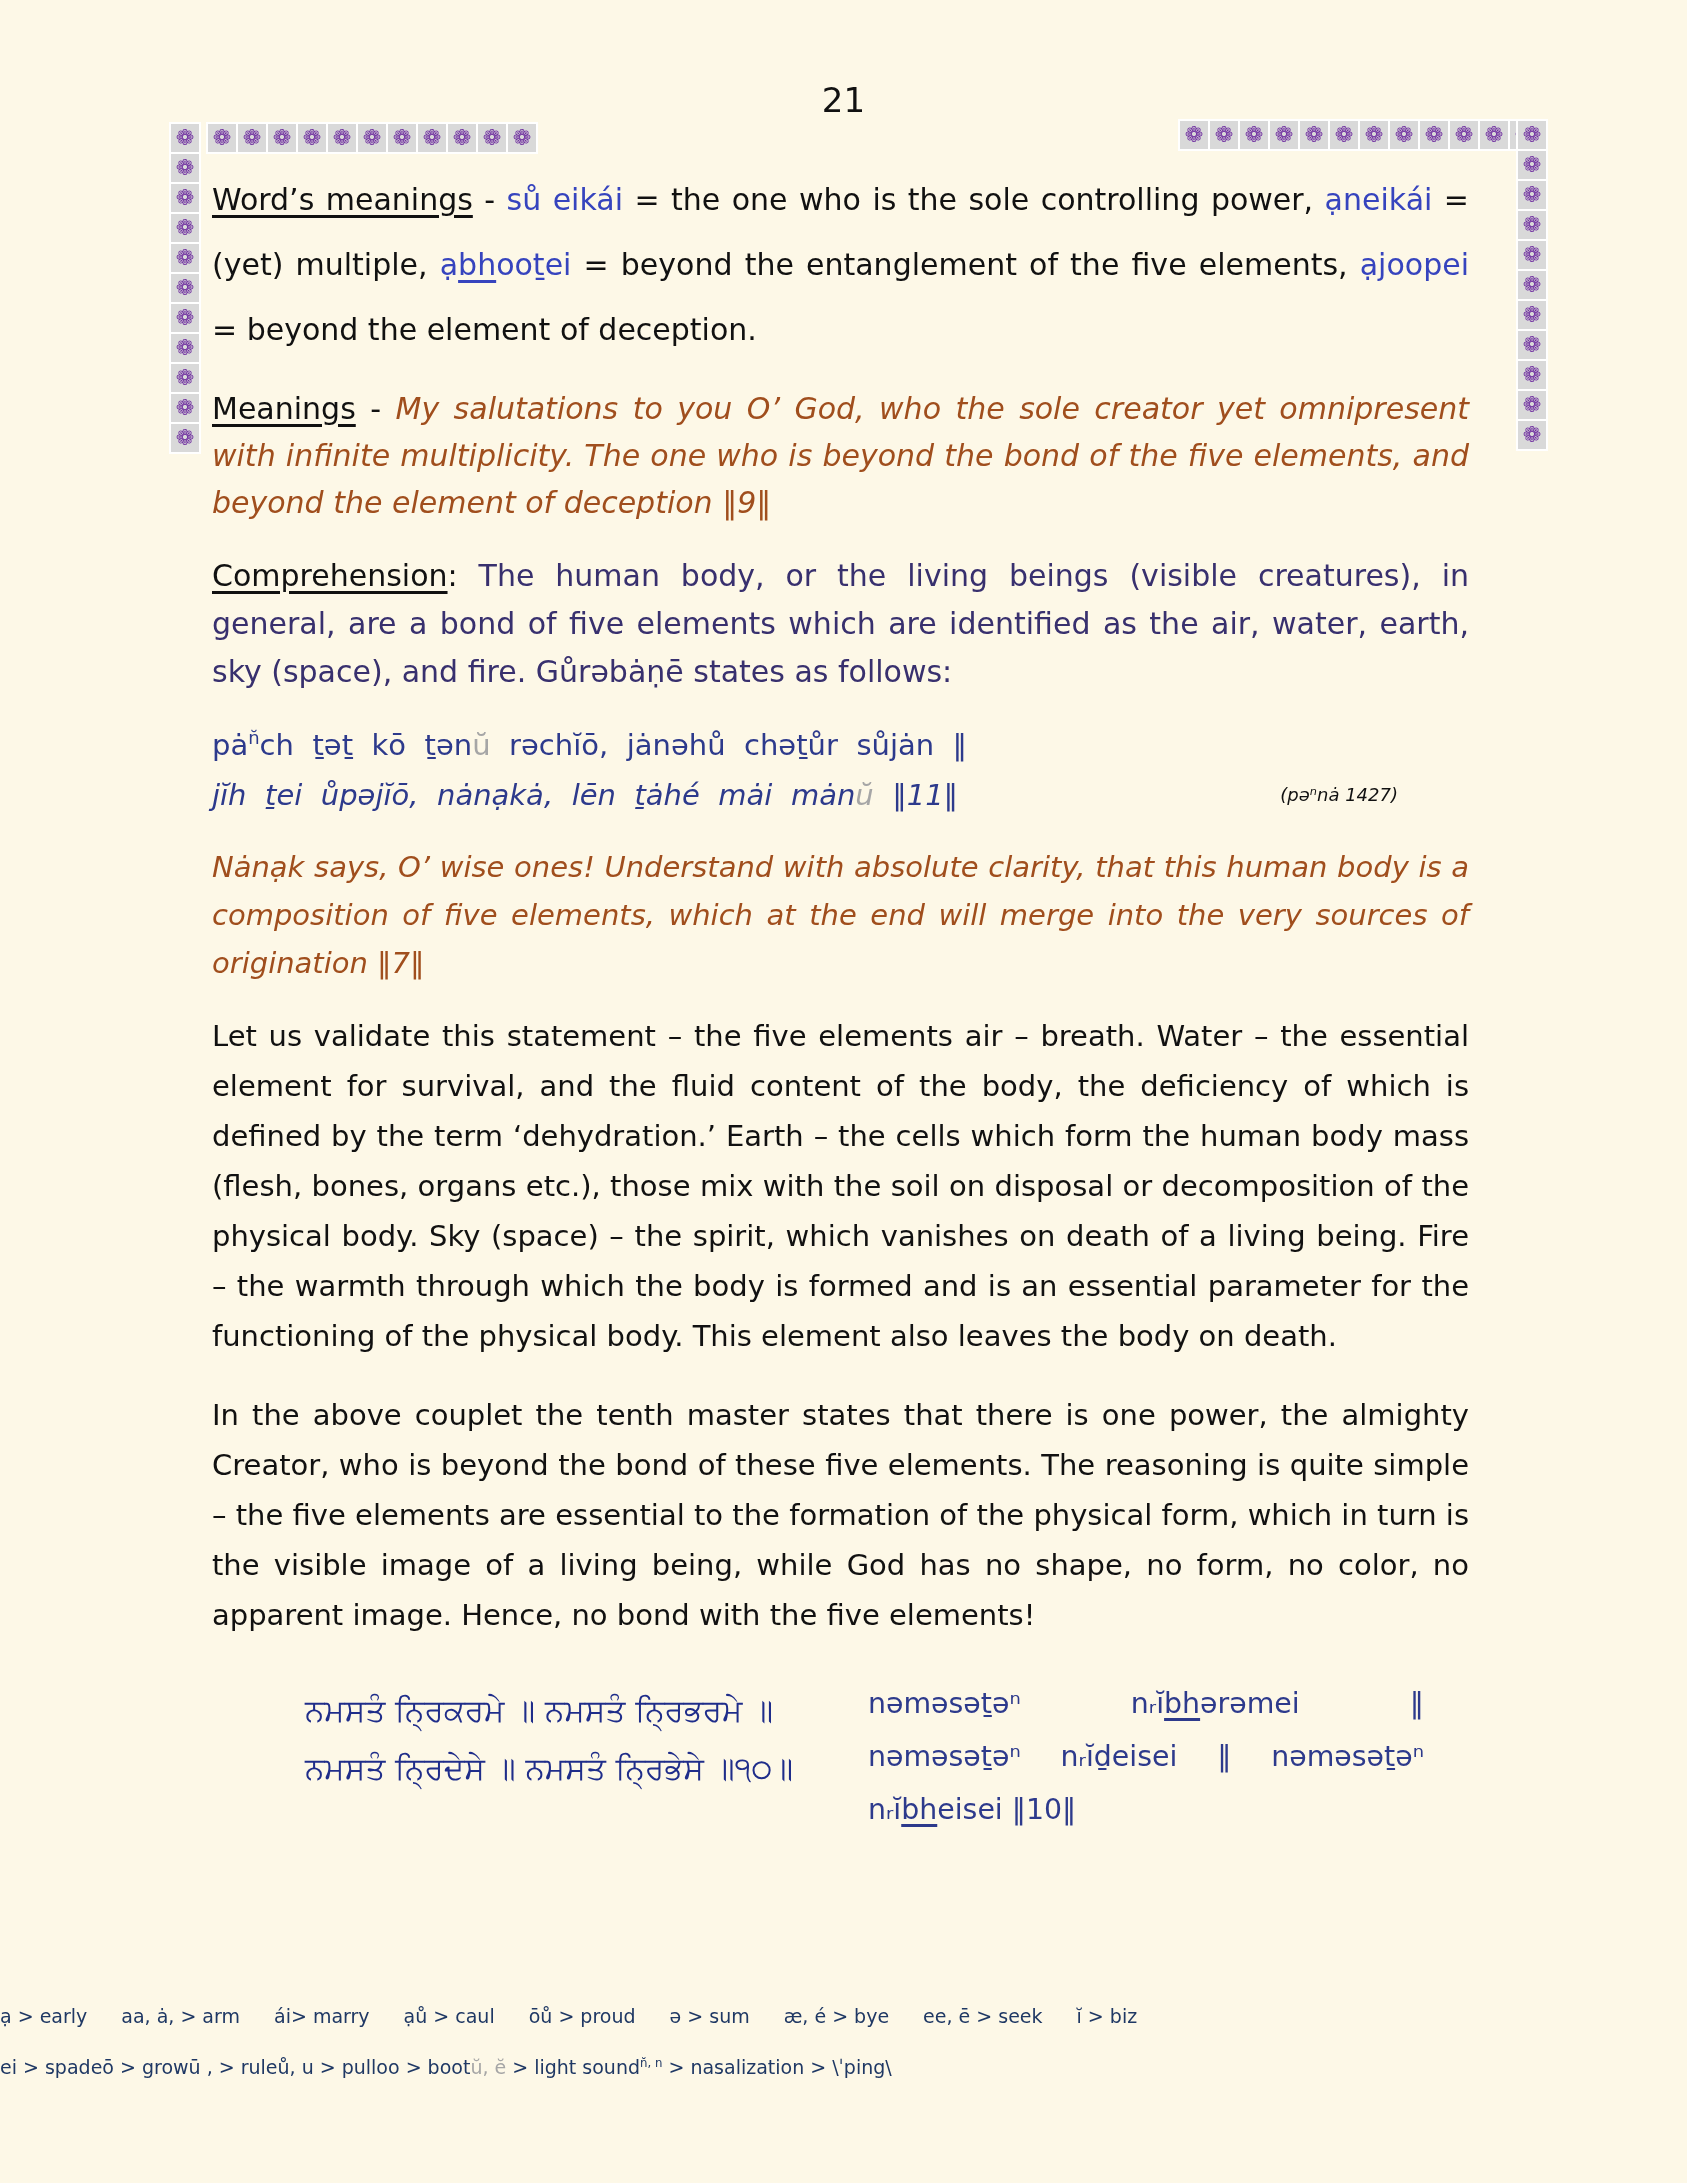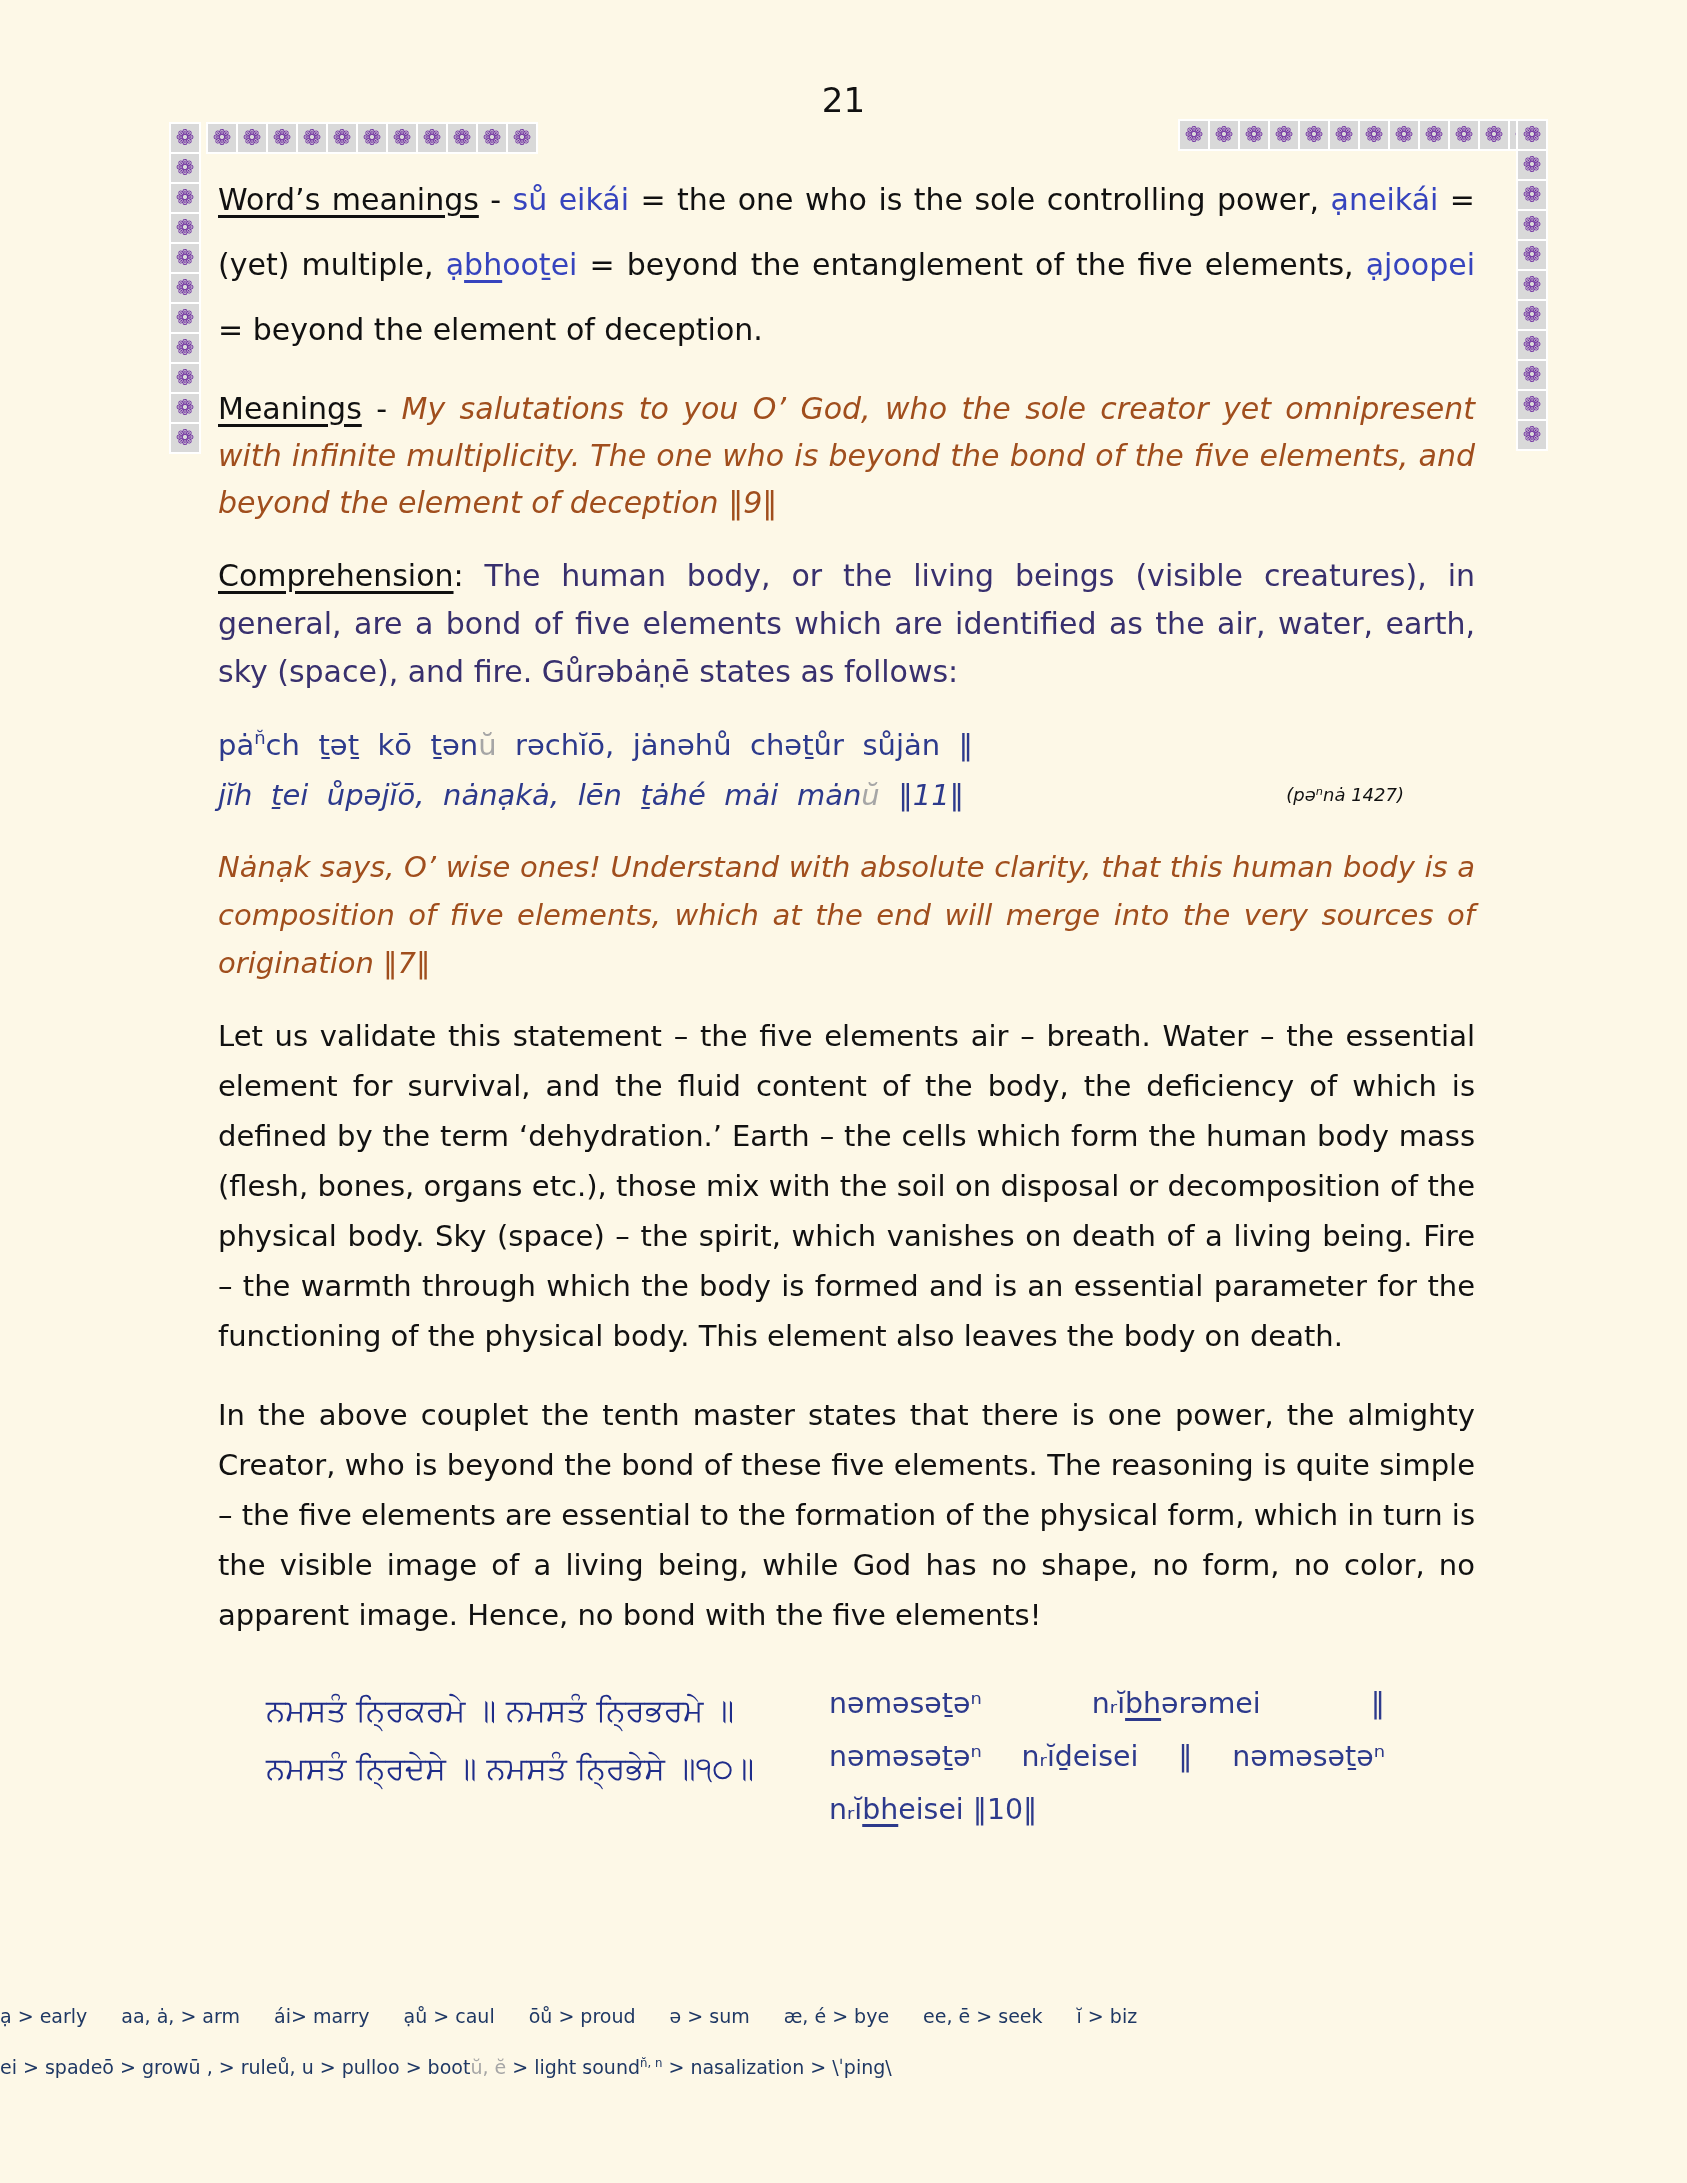--- a/index.html
+++ b/index.html
@@ -21,32 +21,32 @@
   .fl-cell{
     width:28px;height:28px;background:#D9D9D9;
     color:#7030A0;font-size:22px;line-height:28px;text-align:center;
     flex:0 0 auto;
   }
   .orn-top-left{left:206px;top:122px;}
   .orn-col-left{left:169px;top:122px;}
   .orn-top-right{left:1178px;top:119px;}
   .orn-col-right{left:1516px;top:119px;}
   
-  .content{position:absolute;left:218px;top:167px;width:1257px;}
+  .content{position:absolute;left:212px;top:167px;width:1257px;}
   .content p{margin:0;text-align:justify;}
   .p-words{font-size:30px;line-height:65px;color:#111;margin-bottom:22.5px !important;}
   .p-meanings{font-size:30px;line-height:47px;color:#A04E1D;font-style:italic;margin-bottom:26.5px !important;}
   .p-compr{font-size:30px;line-height:48px;color:#38306E;margin-bottom:24px !important;}
   .verse{color:#2D3A8C;font-size:29px;line-height:50px;margin-bottom:22.5px;}
   .verse p{text-align:left;word-spacing:9.3px;}
   .verse-row2{display:flex;justify-content:space-between;align-items:flex-end;font-style:italic;}
   .page-ref{color:#111;font-size:18px;word-spacing:0;white-space:nowrap;margin-right:71px;}
   .p-transl{font-size:29px;line-height:48px;color:#A04E1D;font-style:italic;margin-bottom:24px !important;}
   .p-black{font-size:29px;line-height:50px;color:#111;margin-bottom:29px !important;}
-  .two-col{display:flex;margin-left:48px;margin-top:37px;}
+  .two-col{display:flex;margin-left:93px;margin-top:37px;}
   .gurmukhi{width:437px;color:#1F2D8A;font-size:31px;line-height:58px;padding-top:4px;}
   .gurmukhi div{white-space:nowrap;}
   .translit{width:556px;margin-left:126px;color:#2D3A8C;font-size:28.4px;line-height:53px;}
   .translit .just{text-align:justify;text-align-last:justify;}
   .translit div{min-height:53px;}
   .guide{position:absolute;left:0;top:2005px;width:1687px;color:#1F3864;font-size:19px;}
   .guide-row{display:flex;justify-content:flex-start;}
   .guide-row1{column-gap:34px;}
   .guide-row2{margin-top:29px;}
   .guide-item{white-space:nowrap;}

